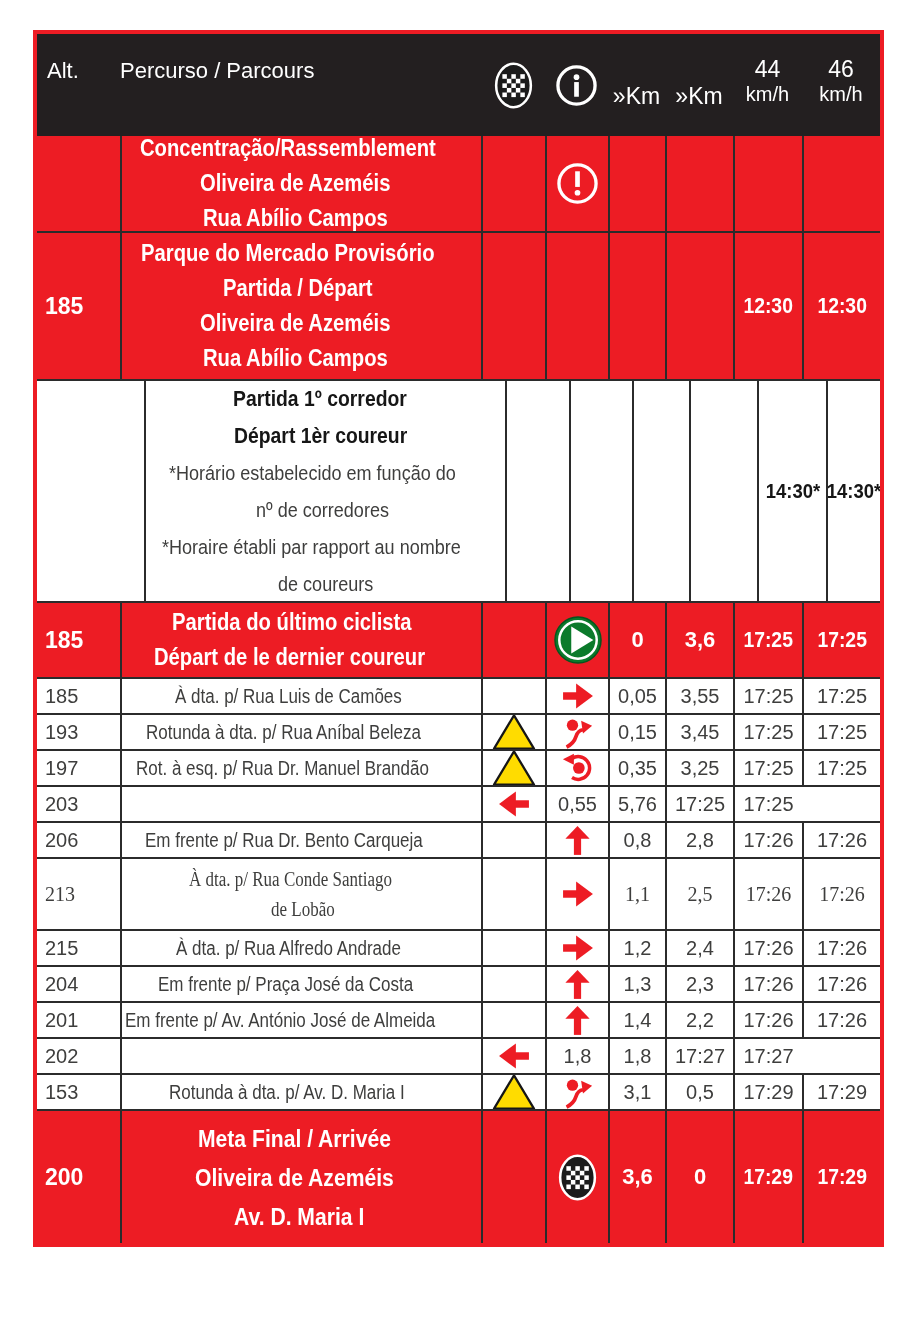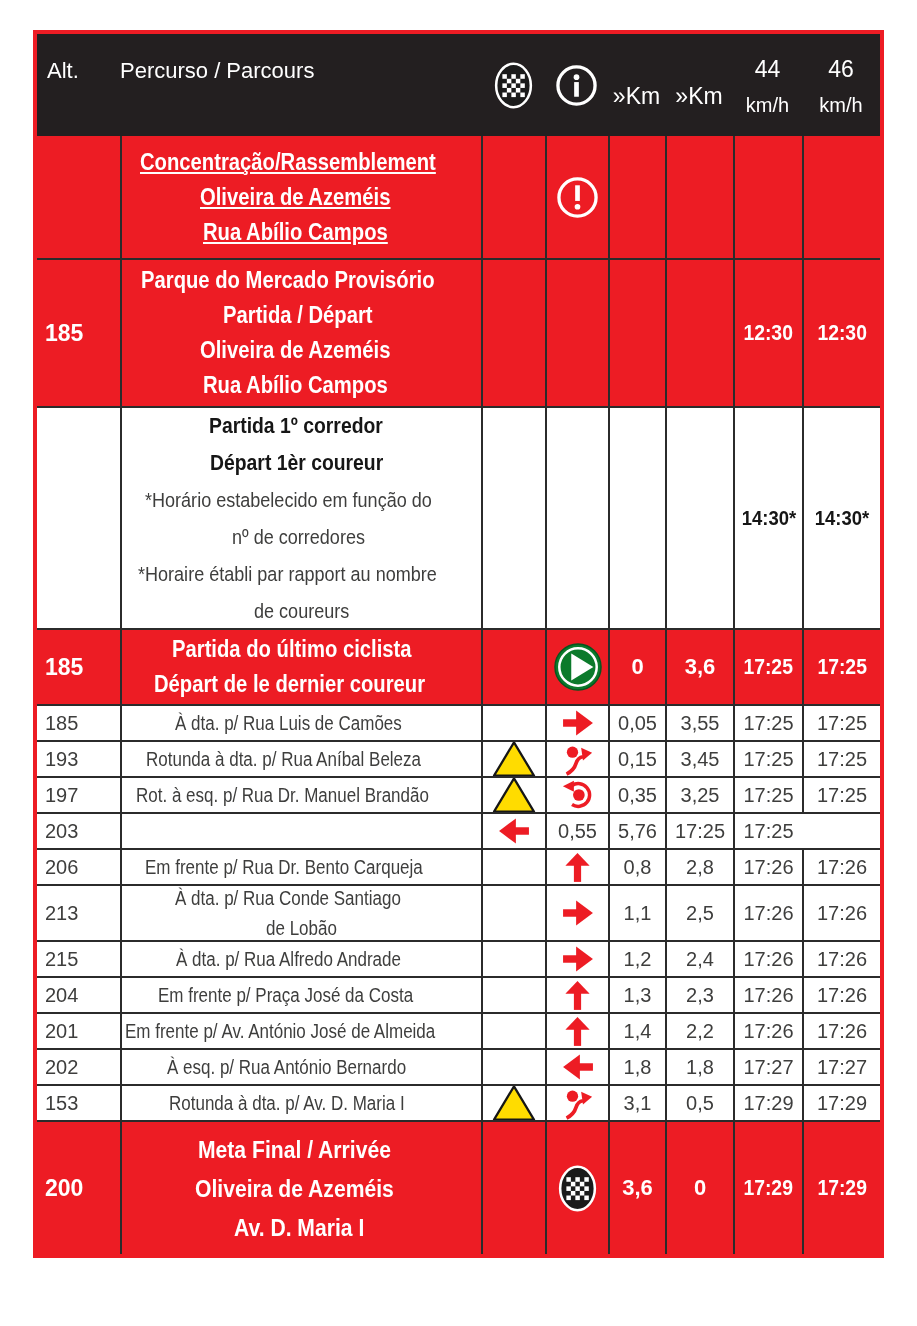--- a/index.html
+++ b/index.html
@@ -30,41 +30,41 @@
   }
   .row > .cell:first-child{border-left:none;}
   
   .header-row{height:102px;background:var(--hdr);color:#fff;}
   .header-row .cell{border-left:none;overflow:visible;}
   .hc{align-items:flex-start;padding-top:24px;font-size:22px;}
   .hc-alt{padding-left:10px;}
   .hic{justify-content:center;}
   .hkm{align-items:center;justify-content:center;padding-top:22px;font-size:23px;white-space:nowrap;}
   .hkm-clip{overflow:hidden;}
-  .hspeed{flex-direction:column;align-items:center;justify-content:flex-start;padding-top:22px;font-size:23px;gap:11px;}
+  .hspeed{flex-direction:column;align-items:center;justify-content:flex-start;padding-top:22px;font-size:23px;}
   .hspeed .unit{font-size:20px;}
   
   .red{background:var(--red);color:#fff;}
   .altc{padding-left:8px;font-size:20px;color:var(--txt);}
   .red .altc{color:#fff;font-weight:bold;font-size:23px;padding-left:8px;}
   .lines{display:flex;flex-direction:column;justify-content:center;padding-left:13px;}
   .bline{font-weight:bold;font-size:23px;line-height:35px;white-space:nowrap;transform:scaleX(0.88);transform-origin:0 50%;}
   .numc{justify-content:center;font-size:20px;color:var(--txt);white-space:nowrap;}
   .red .numc{color:#fff;font-weight:bold;font-size:22px;}
   .tcond{transform:scaleX(0.88);transform-origin:50% 50%;}
   
   .wb-bold{font-weight:bold;font-size:22px;color:#161616;line-height:37px;white-space:nowrap;transform:scaleX(0.88);transform-origin:0 50%;}
   .wb-note{font-weight:normal;font-size:20.5px;color:var(--txt);line-height:37px;white-space:nowrap;transform:scaleX(0.88);transform-origin:0 50%;}
   .wb-time{font-weight:bold;font-size:21px;color:#161616;}
   
   .h36{height:36px;}
-  .h72{height:56px;}
-  .h111{height:122px;text-decoration:underline;}
+  .h72{height:72px;font-family:Liberation Serif, serif;}
+  .h111{height:95px;}
   .h148{height:148px;}
-  .h222{height:222px;}
+  .h222{height:222px;padding-left:24px;}
   .h76{height:76px;}
   .h134{height:134px;}
   .routec{padding-left:13px;flex-direction:column;align-items:center;justify-content:center;}
   .rline{font-size:20px;color:var(--txt);line-height:30px;white-space:nowrap;transform:scaleX(0.85);transform-origin:0 50%;}
   .iconc{justify-content:center;}
   .icon{display:flex;align-items:center;justify-content:center;line-height:0;}
   .fin .bline{font-size:24px;line-height:39px;}
   .lr .bline{line-height:35px;}
   .conc .bline{line-height:35px;}
   .sa .bline{line-height:35px;}
@@ -472,23 +472,20 @@
         </div>
         <div class="cell numc">
           <span>17:26</span>
         </div>
         <div class="cell numc">
           <span>17:26</span>
         </div>
       </div>
       <div class="row bt h36">
         <div class="cell altc">202</div>
-        <div class="cell routec">
-          <span class="rline">À esq. p/ Rua António Bernardo</span>
-        </div>
         <div class="cell iconc"></div>
         <div class="cell iconc">
           <span class="icon">
             <svg width="32" height="28" viewBox="0 0 34 30">
               <rect x="17.5" y="11" width="15.5" height="8" fill="#ED1C24"></rect>
               <polygon points="19,1.5 1,15 19,28.5" fill="#ED1C24"></polygon>
             </svg>
           </span>
         </div>
         <div class="cell numc">

